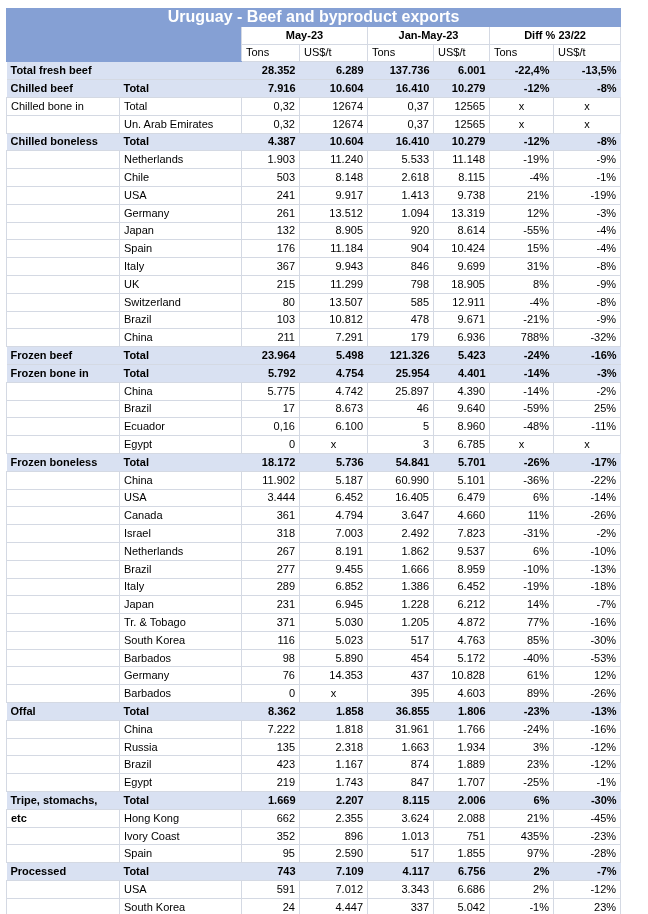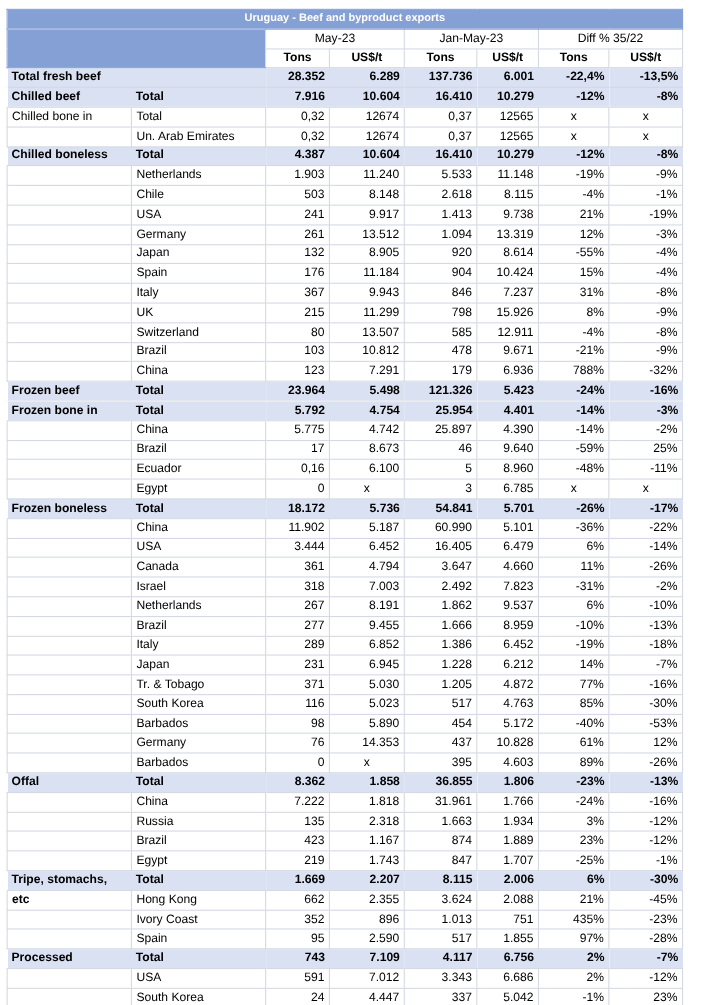--- a/index.html
+++ b/index.html
@@ -29,36 +29,36 @@
     vertical-align: middle;
     white-space: nowrap;
     overflow: hidden;
     border: 1px solid #d4d9e3;
   }
   .title-cell {
     background: #85a0d4;
     color: #ffffff;
     font-weight: bold;
     text-align: center;
-    font-size: 10px;
+    font-size: 16px;
     height: 17px;
     border: 1px solid #85a0d4 !important;
   }
   .corner-cell {
     background: #85a0d4;
     border-top: 1px solid #85a0d4 !important;
     border-left: 1px solid #85a0d4 !important;
     border-bottom: 1px solid #85a0d4 !important;
   }
   .group-cell {
+    font-weight: bold;
+  }
+  .sub-cell {
+    text-align: left;
     font-weight: normal;
-  }
-  .sub-cell {
-    text-align: center;
-    font-weight: bold;
   }
   td.cat, td.country { text-align: left; }
   td.val { text-align: right; }
   td.val.x-val { text-align: center; }
   tr.total td {
     background: #d9e1f2;
     font-weight: bold;
     border-left: none;
     border-right: none;
   }
@@ -80,21 +80,21 @@
       <col style="width:67px">
     </colgroup>
     <thead>
       <tr>
         <th class="title-cell" colspan="8">Uruguay - Beef and byproduct exports</th>
       </tr>
       <tr>
         <th class="corner-cell" colspan="2" rowspan="2"></th>
         <th class="group-cell" colspan="2">May-23</th>
         <th class="group-cell" colspan="2">Jan-May-23</th>
-        <th class="group-cell" colspan="2">Diff % 35/22</th>
+        <th class="group-cell" colspan="2">Diff % 23/22</th>
       </tr>
       <tr>
         <th class="sub-cell">Tons</th>
         <th class="sub-cell">US$/t</th>
         <th class="sub-cell">Tons</th>
         <th class="sub-cell">US$/t</th>
         <th class="sub-cell">Tons</th>
         <th class="sub-cell">US$/t</th>
       </tr>
     </thead>
@@ -208,31 +208,31 @@
     <td class="val">10.424</td>
     <td class="val">15%</td>
     <td class="val">-4%</td>
   </tr>
         <tr>
     <td class="cat"></td>
     <td class="country">Italy</td>
     <td class="val">367</td>
     <td class="val">9.943</td>
     <td class="val">846</td>
-    <td class="val">7.237</td>
+    <td class="val">9.699</td>
     <td class="val">31%</td>
     <td class="val">-8%</td>
   </tr>
         <tr>
     <td class="cat"></td>
     <td class="country">UK</td>
     <td class="val">215</td>
     <td class="val">11.299</td>
     <td class="val">798</td>
-    <td class="val">15.926</td>
+    <td class="val">18.905</td>
     <td class="val">8%</td>
     <td class="val">-9%</td>
   </tr>
         <tr>
     <td class="cat"></td>
     <td class="country">Switzerland</td>
     <td class="val">80</td>
     <td class="val">13.507</td>
     <td class="val">585</td>
     <td class="val">12.911</td>
@@ -245,21 +245,21 @@
     <td class="val">103</td>
     <td class="val">10.812</td>
     <td class="val">478</td>
     <td class="val">9.671</td>
     <td class="val">-21%</td>
     <td class="val">-9%</td>
   </tr>
         <tr>
     <td class="cat"></td>
     <td class="country">China</td>
-    <td class="val">123</td>
+    <td class="val">211</td>
     <td class="val">7.291</td>
     <td class="val">179</td>
     <td class="val">6.936</td>
     <td class="val">788%</td>
     <td class="val">-32%</td>
   </tr>
         <tr class="total">
     <td class="cat">Frozen beef</td>
     <td class="country">Total</td>
     <td class="val">23.964</td>

